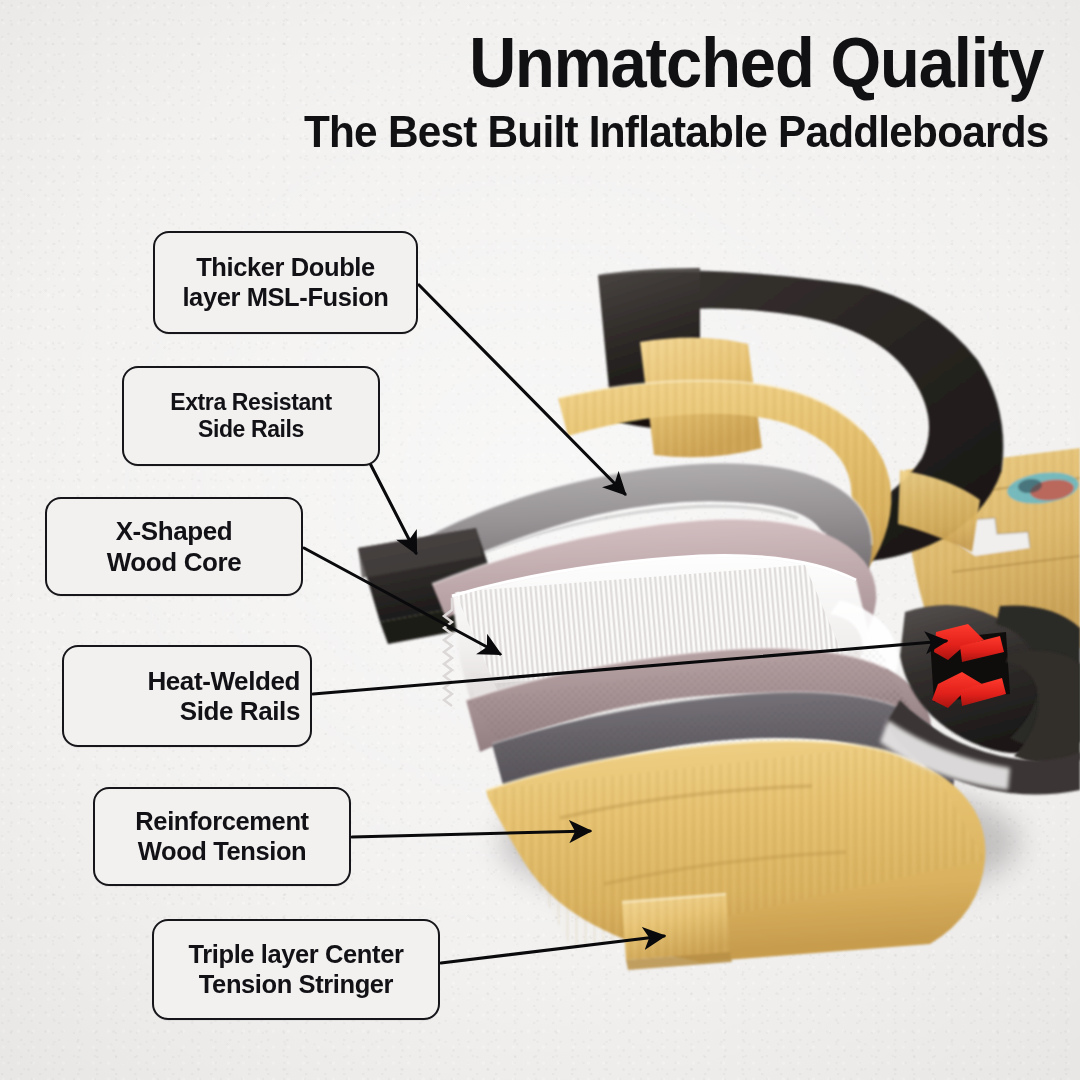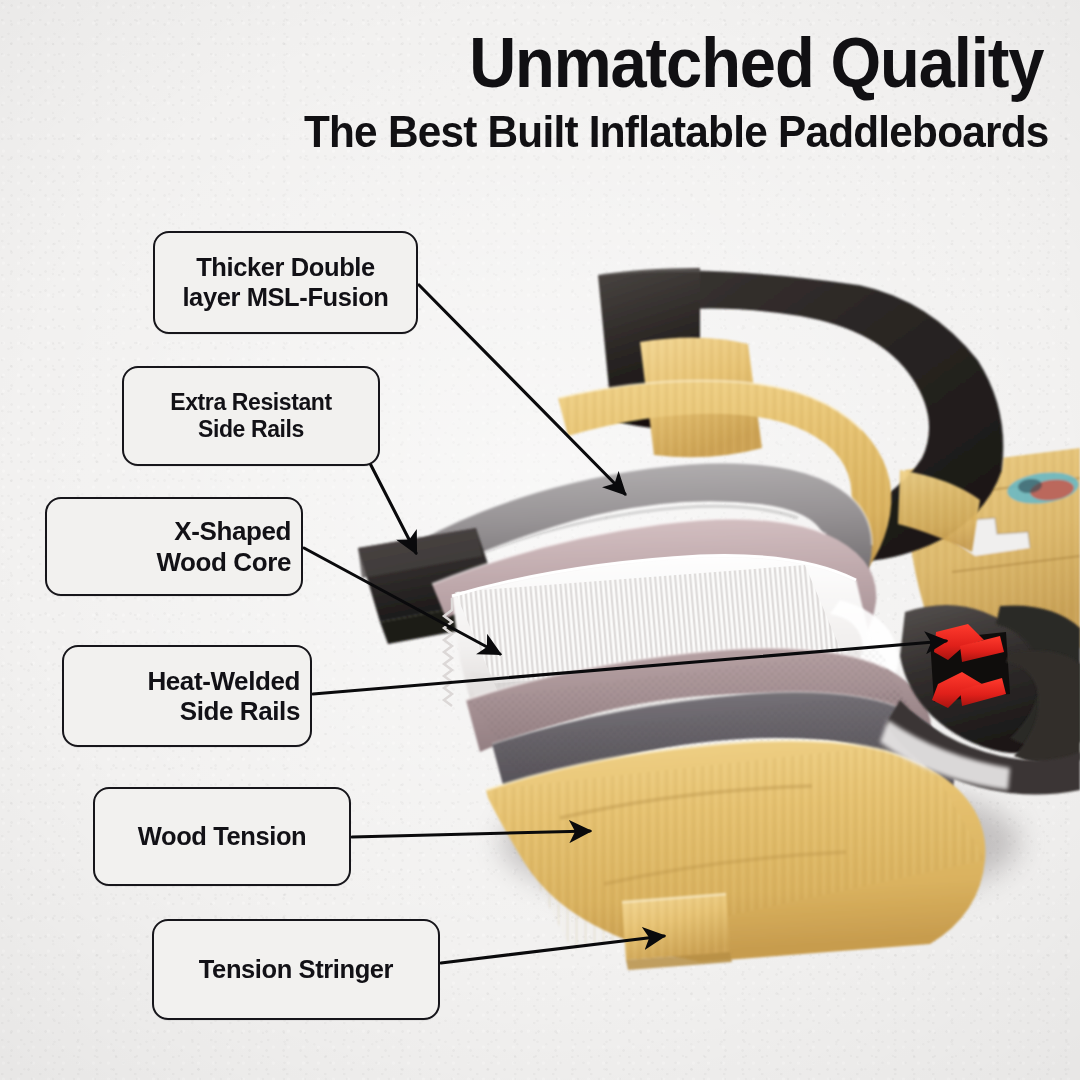--- a/index.html
+++ b/index.html
@@ -50,21 +50,21 @@
     display:flex;flex-direction:column;align-items:center;justify-content:center;
     text-align:center;color:#121116;font-weight:800;
     letter-spacing:-.4px;line-height:1.16;
     box-shadow:0 1px 0 rgba(0,0,0,.05);
     padding:6px 10px;
   }
   .callout span{display:block;white-space:nowrap;}
 
   .c1{left:153px;top:231px;width:265px;height:103px;font-size:25.5px;}
   .c2{left:78px;top:366px;width:258px;height:100px;font-size:23px;margin-left:44px;}
-  .c3{left:45px;top:497px;width:258px;height:99px;font-size:26px;align-items:flex-end;}
+  .c3{left:45px;top:497px;width:258px;height:99px;font-size:26px;}
   .c4{left:62px;top:645px;width:250px;height:102px;font-size:26px;align-items:flex-end;}
   .c5{left:93px;top:787px;width:258px;height:99px;font-size:25.5px;}
   .c6{left:152px;top:919px;width:288px;height:101px;font-size:25.5px;}
 
   
   #leaders{position:absolute;left:0;top:0;width:1080px;height:1080px;}
 
   
   #illus{position:absolute;left:0;top:0;width:1080px;height:1080px;}
 </style>
@@ -367,19 +367,21 @@
   </div>
   <div class="callout c3">
     <span>X-Shaped</span>
     <span>Wood Core</span>
   </div>
   <div class="callout c4">
     <span>Heat-Welded</span>
     <span>Side Rails</span>
   </div>
   <div class="callout c5">
+    <span>Reinforcement</span>
     <span>Wood Tension</span>
   </div>
   <div class="callout c6">
+    <span>Triple layer Center</span>
     <span>Tension Stringer</span>
   </div>
 
 </div>
 
 </body></html>

